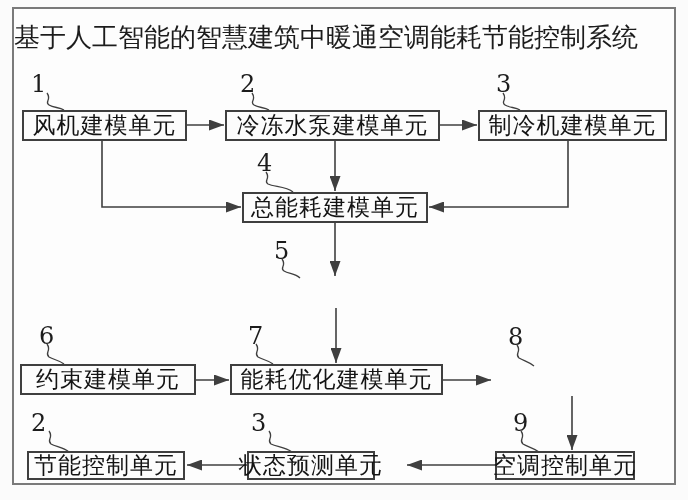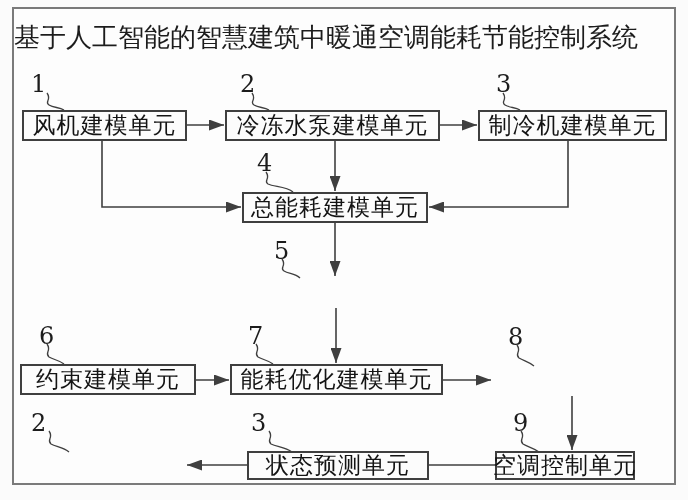--- a/index.html
+++ b/index.html
@@ -84,15 +84,16 @@
   <div class="refnum" style="left:251px;top:411px">3</div>
   <div class="refnum" style="left:31px;top:411px">2</div>
 
   <div class="unit" style="left:22px;top:110px;width:165px;height:31px">风机建模单元</div>
   <div class="unit" style="left:225px;top:110px;width:215px;height:31px">冷冻水泵建模单元</div>
   <div class="unit" style="left:478px;top:110px;width:189px;height:31px">制冷机建模单元</div>
   <div class="unit" style="left:242px;top:192px;width:186px;height:31px">总能耗建模单元</div>
   <div class="unit" style="left:20px;top:364px;width:176px;height:31px">约束建模单元</div>
   <div class="unit" style="left:230px;top:364px;width:213px;height:31px">能耗优化建模单元</div>
   <div class="unit" style="left:495px;top:451px;width:140px;height:29px">空调控制单元</div>
-  <div class="unit" style="left:247px;top:451px;width:182px;height:29px">状态预测单元</div>
+  <div class="unit" style="left:247px;top:451px;width:128px;height:29px">状态预测单元</div>
+  <div class="unit" style="left:27px;top:451px;width:158px;height:29px">节能控制单元</div>
 
 </div>
 
 </body></html>

